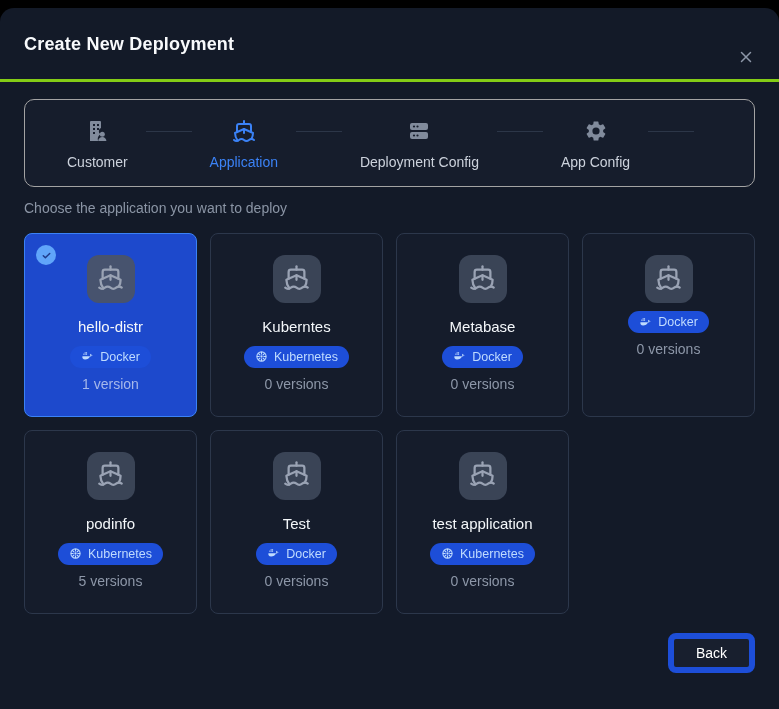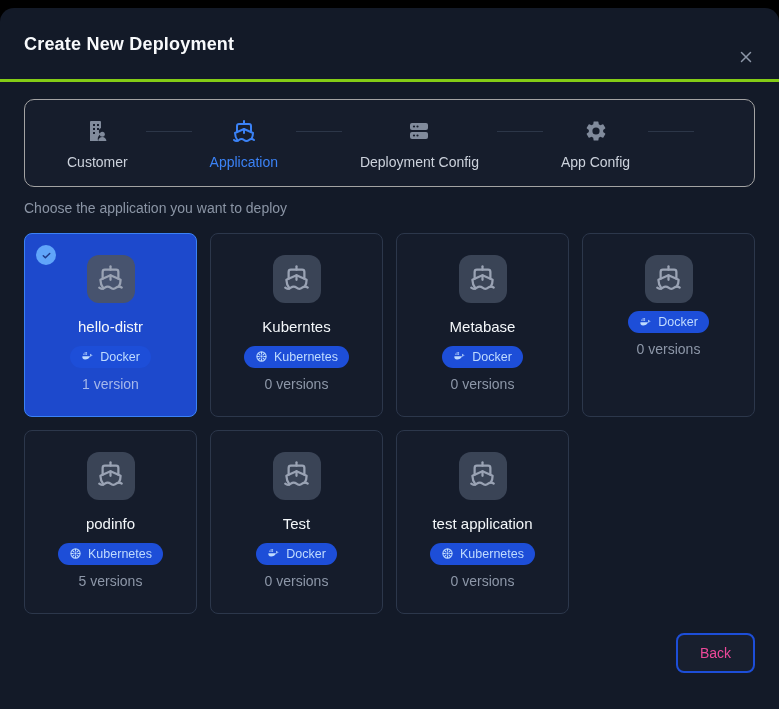--- a/index.html
+++ b/index.html
@@ -52,21 +52,21 @@
     background:#1d4ed8; color:#bfdbfe; border-radius:999px; padding:4px 11px;
     font-size:12.5px; font-weight:500;text-align:center; }
   .badge svg { width:13px; height:13px; display:block; }
   .versions { margin-top:8px; font-size:14px; color:#8d97a8; }
   .card.selected .versions { color:#a6b8ea; }
 
   
   .footer { display:flex; justify-content:flex-end; gap:13px; margin-top:19px; }
   .btn { height:40px; border-radius:8px; font-size:14px; font-weight:500;
     font-family:"Liberation Sans", sans-serif; cursor:pointer; }
-  .btn-back { background:#181f2e; border:2px solid #1d4ed8; color:#ec4899; padding:0 22px; }
+  .btn-back { background:#181f2e; border:6px solid #1d4ed8; color:#ffffff; padding:0 22px; }
   .btn-continue { background:#2563eb; border:none; color:#fff; padding:0 18px; }
 </style>
 </head>
 <body>
 
 <div class="modal">
   <div class="modal-header">
     <div class="modal-title">Create New Deployment</div>
     <button class="close-btn">
       <span><svg viewBox="0 0 24 24" fill="none" stroke="currentColor" stroke-width="2" stroke-linecap="round">

